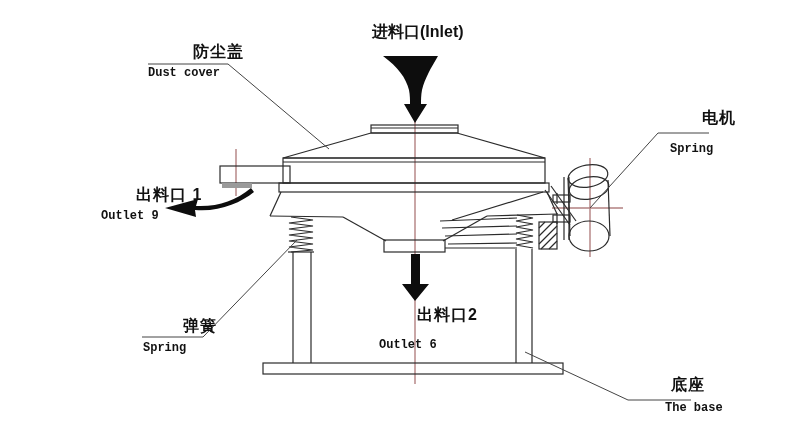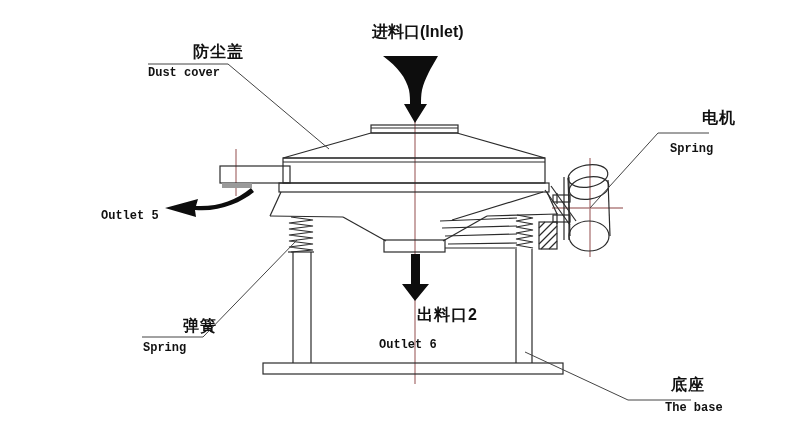--- a/index.html
+++ b/index.html
@@ -144,20 +144,21 @@
         <line x1="628" y1="400" x2="691" y2="400"></line>
       </g>
     </g>
   </svg>
 
   <div class="lbl mix" style="left:372px;top:22px;">进料口(Inlet)</div>
   <div class="lbl cjk" style="left:157px;top:42px;">防尘盖</div>
   <div class="lbl en" style="left:148px;top:66px;">Dust cover</div>
   <div class="lbl cjk" style="left:666px;top:108px;">电机</div>
   <div class="lbl en" style="left:670px;top:142px;">Spring</div>
-  <div class="lbl en" style="left:101px;top:209px;">Outlet 5</div>
+  <div class="lbl cjk" style="left:100px;top:185px;">出料口 1</div>
+  <div class="lbl en" style="left:101px;top:209px;">Outlet 9</div>
   <div class="lbl cjk" style="left:147px;top:316px;">弹簧</div>
   <div class="lbl en" style="left:143px;top:341px;">Spring</div>
   <div class="lbl cjk" style="left:381px;top:305px;">出料口2</div>
   <div class="lbl en" style="left:379px;top:338px;">Outlet 6</div>
   <div class="lbl cjk" style="left:635px;top:375px;">底座</div>
   <div class="lbl en" style="left:628px;top:401px;margin-left:37px;">The base</div>
 </div>
 
 </body></html>

